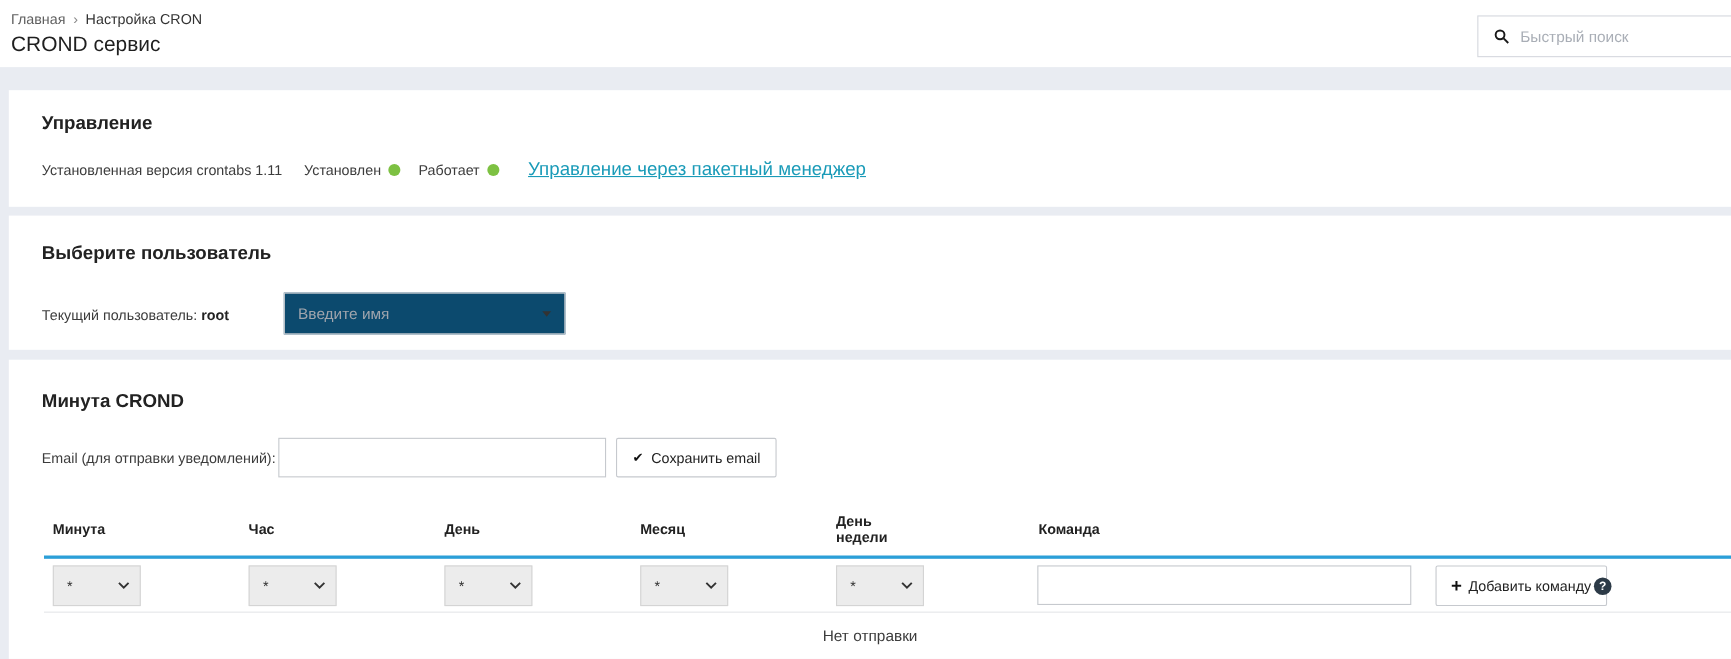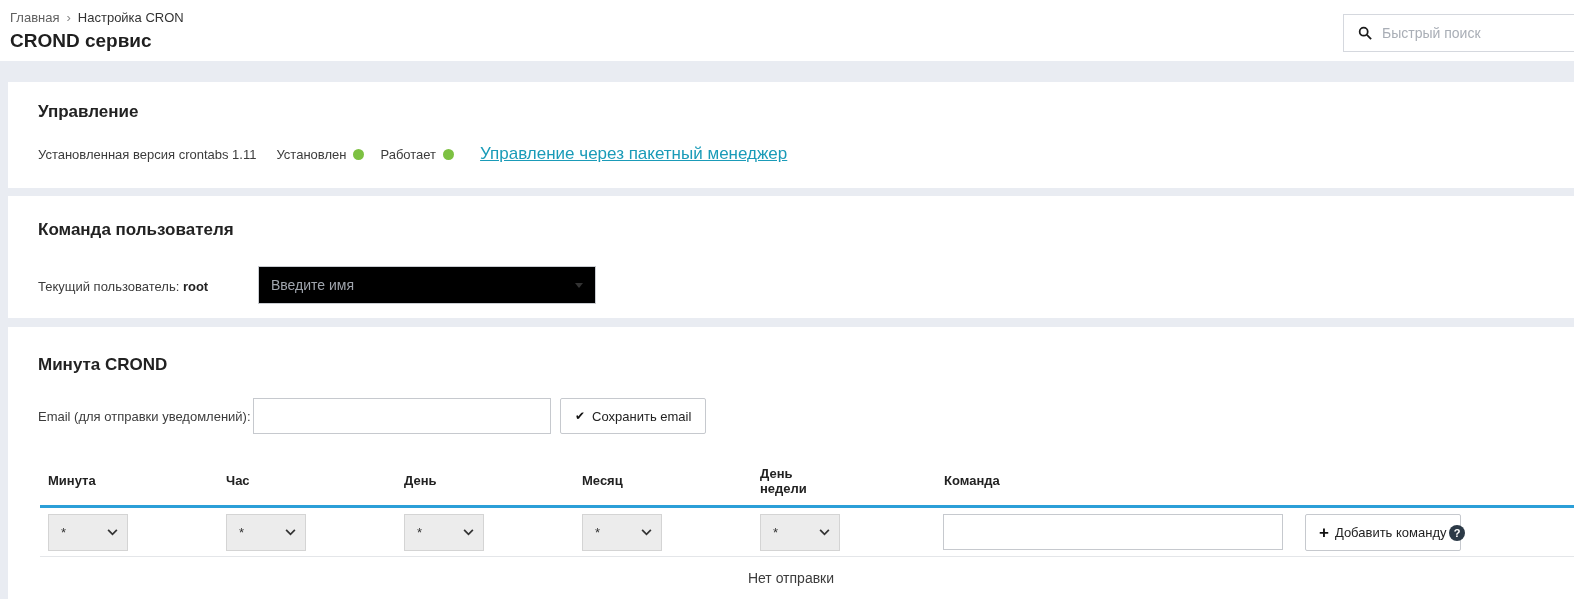--- a/index.html
+++ b/index.html
@@ -17,21 +17,21 @@
     --link-teal: #1a9bb8;
     --help-icon-bg: #2c3a47;
   }
 
   
   .header { position: absolute; top: 0; left: 0; right: 0; height: 61px; background: #fff; }
   .breadcrumb { position: absolute; left: 10px; top: 10px; font-size: 13px; color: #6b6b6b; }
   .breadcrumb .crumb-link { color: #5f5f5f; cursor: pointer; }
   .breadcrumb .crumb-sep { margin: 0 7px; color: #8a8a8a; }
   .breadcrumb .crumb-current { color: #333; }
-  .page-title { position: absolute; left: 10px; top: 30px; font-size: 19px; font-weight: 700; color: #1f1f1f; }
+  .page-title { position: absolute; left: 10px; top: 30px; font-size: 19px; font-weight: 400; color: #1f1f1f; }
   .search-box {
     position: absolute; left: 1343px; right: -2px; top: 14px; height: 38px;
     background: #fff; border: 1px solid #d5d8de; display: flex; align-items: center; padding-left: 14px;
   }
   .search-box input {
     border: none; outline: none; flex: 1; font-size: 14px; color: #555;
     font-family: "Liberation Sans", "DejaVu Sans", sans-serif; background: transparent; margin-left: 10px; min-width: 0;
   }
   .search-box input::placeholder { color: #a9aeb6; }
 
@@ -51,22 +51,22 @@
     width: 11px; height: 11px; border-radius: 50%;
     background: var(--status-green); margin-left: 7px; display: inline-block;
   }
   .pkg-link { color: var(--link-teal); text-decoration: underline; font-size: 17px; cursor: pointer; margin-left: 10px; }
 
   
   .card-user h2 { top: 24px; }
   .user-label { position: absolute; left: 30px; top: 83px; font-size: 13px; color: #3c3c3c; }
   .user-label b { color: #222; }
   .user-select {
-    position: absolute; left: 250px; top: 70px; width: 338px; height: 38px;
-    border: 1px solid #c9ccd1; background: #000000; display: flex; align-items: center;
+    position: absolute; left: 250px; top: 70px; width: 256px; height: 38px;
+    border: 1px solid #c9ccd1; background: #0c4a6e; display: flex; align-items: center;
     padding: 0 12px; cursor: pointer;
   }
   .user-select .placeholder { color: #a0a5ad; font-size: 14px; flex: 1; }
   .caret-down {
     width: 0; height: 0; border-left: 4px solid transparent; border-right: 4px solid transparent;
     border-top: 5px solid #333;
   }
 
   
   .card-tasks h2 { top: 28px; }
@@ -149,21 +149,21 @@
     </span>
     <span class="status-item">
       <span>Работает</span>
       <span class="status-dot"></span>
     </span>
     <span class="pkg-link">Управление через пакетный менеджер</span>
   </div>
 </div>
 
 <div class="card card-user">
-  <h2>Команда пользователя</h2>
+  <h2>Выберите пользователь</h2>
   <div class="user-label">
     <span>Текущий пользователь:</span>
     <b>root</b>
   </div>
   <div class="user-select">
     <span class="placeholder">Введите имя</span>
     <span class="caret-down"></span>
   </div>
 </div>
 

